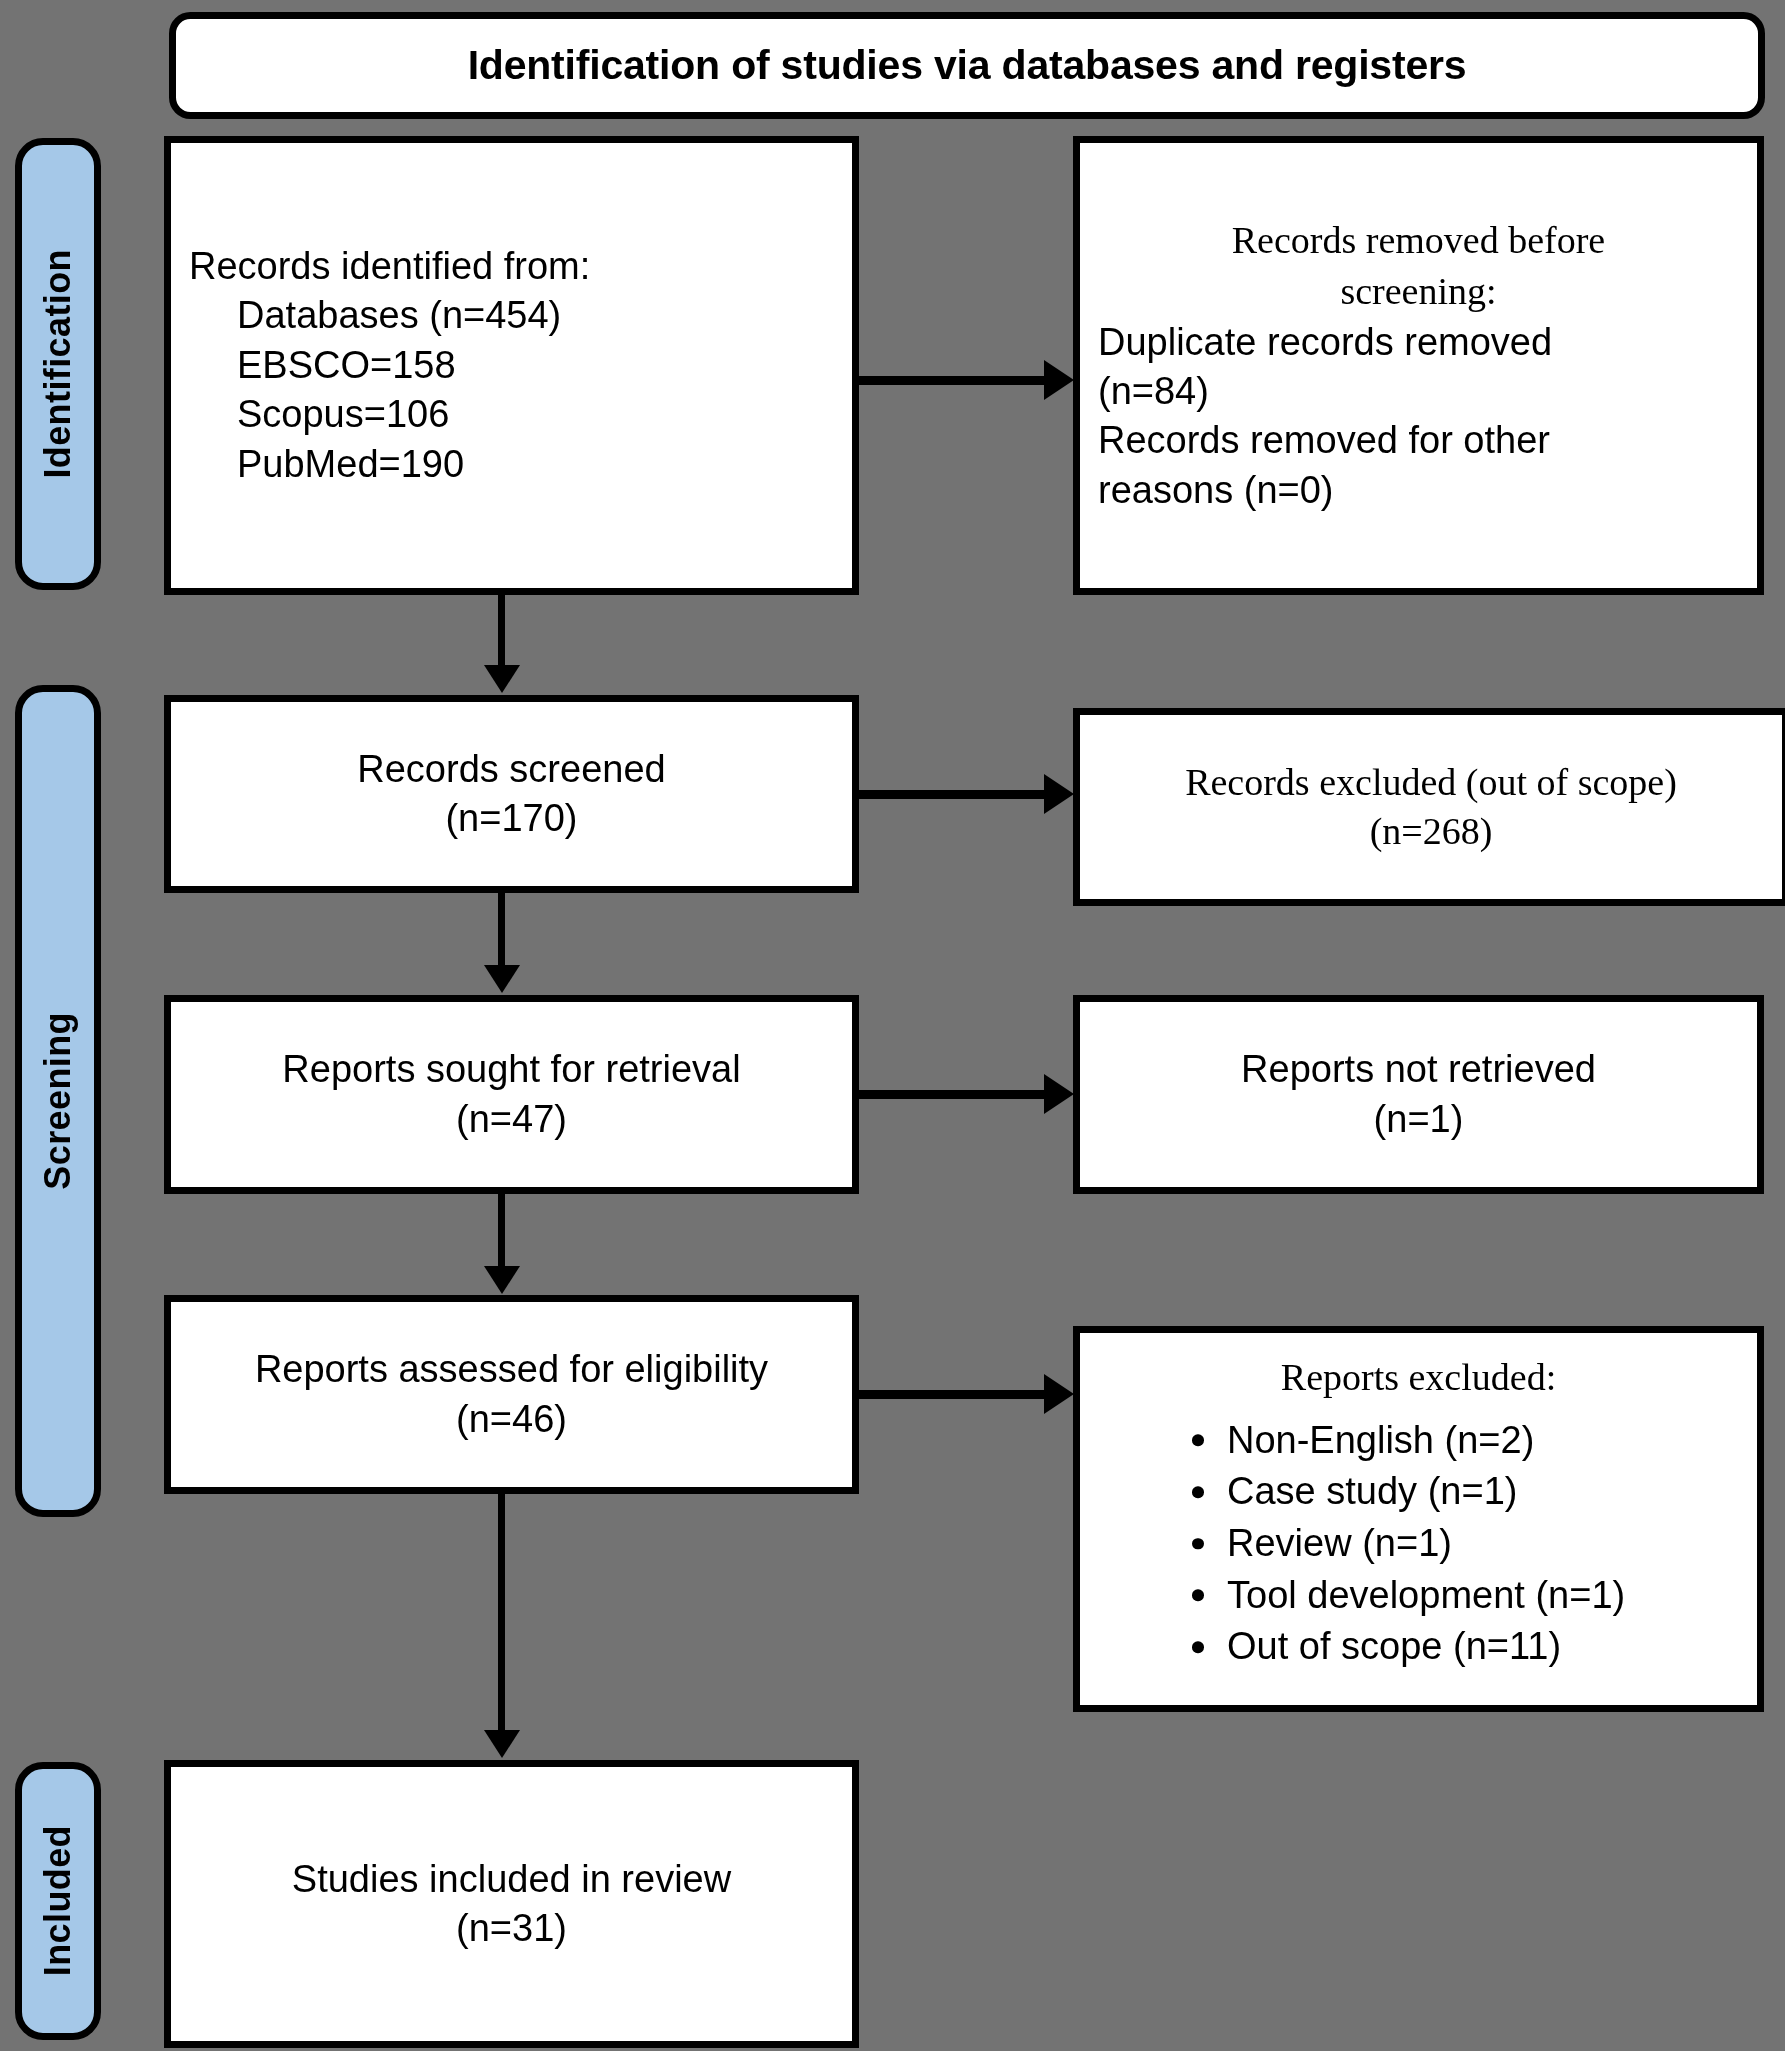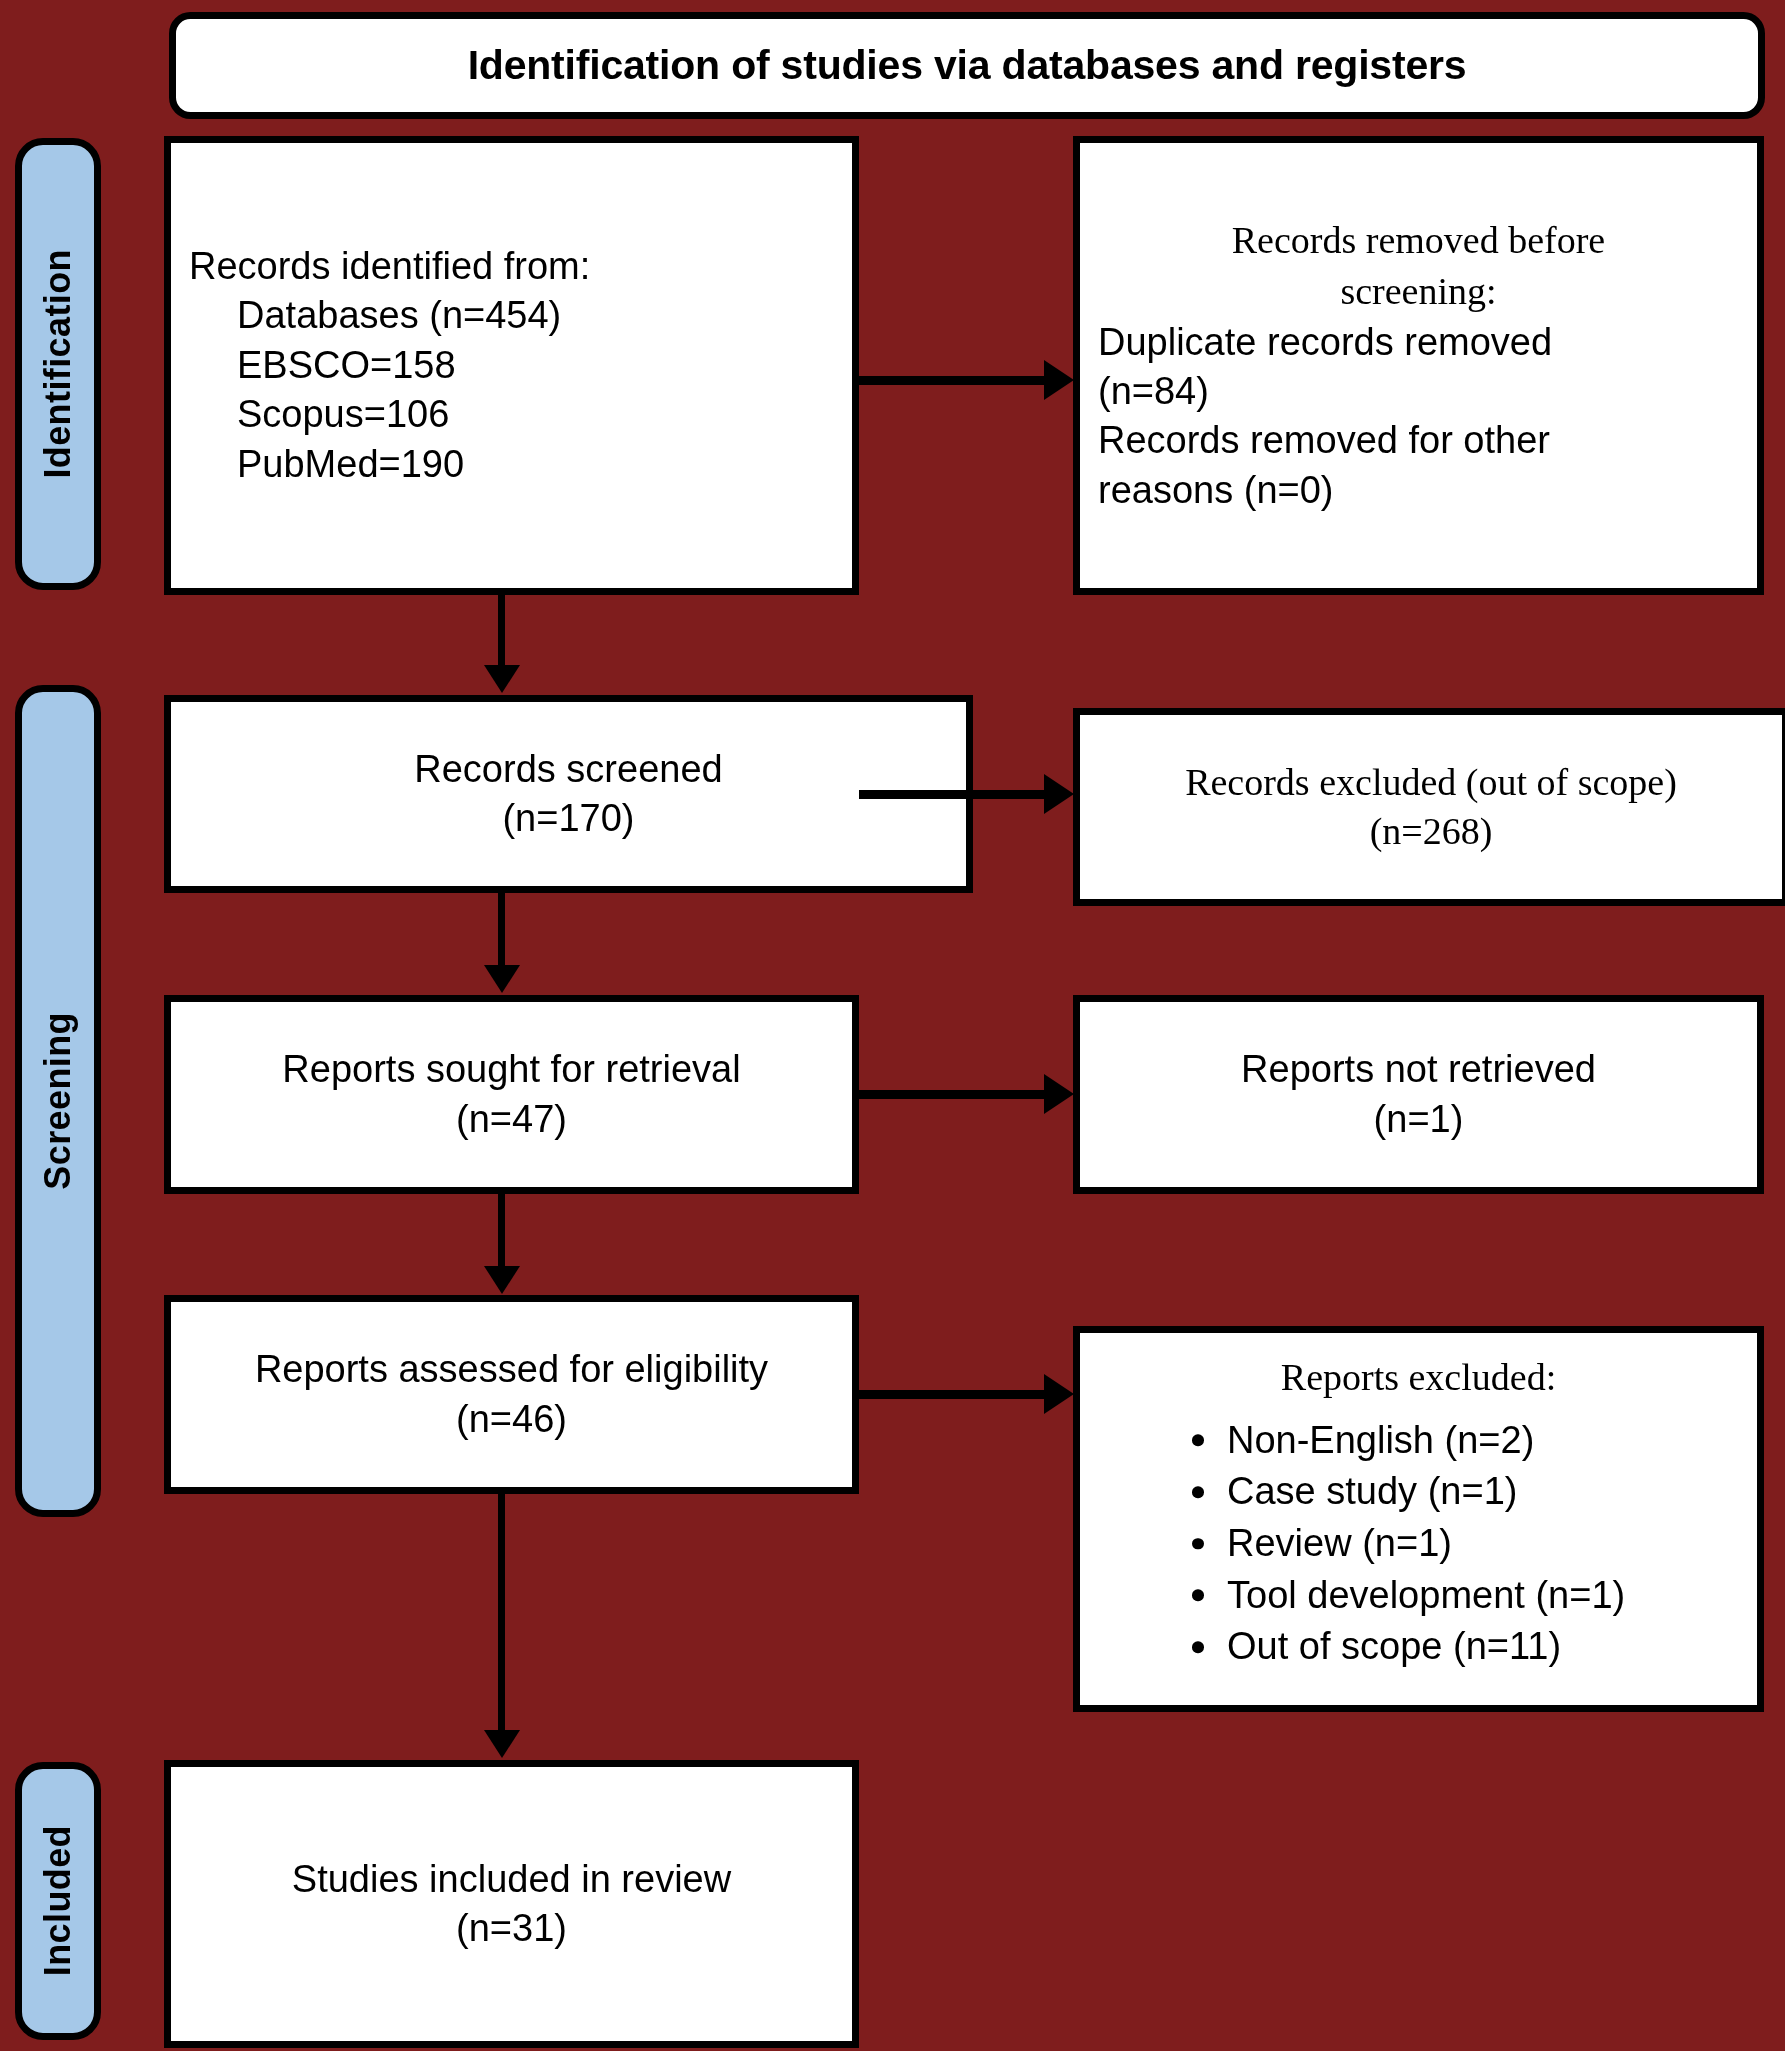--- a/index.html
+++ b/index.html
@@ -4,21 +4,21 @@
 <style>
   html,body{margin:0;padding:0;background:#ffffff;}
   body{
     font-family:"Liberation Sans", sans-serif;
     -webkit-font-smoothing:antialiased;
   }
   #stage{
     position:relative;
     width:1786px;
     height:2052px;
-    background:#7f1d1d;
+    background:#737373;
     overflow:hidden;
   }
 
   
   .box{
     position:absolute;
     background:#ffffff;
     border:7.4px solid #000000;
     box-sizing:border-box;
     display:flex;
@@ -169,21 +169,21 @@
       <div>Duplicate records removed</div>
       <div>(n=84)</div>
       <div>Records removed for other</div>
       <div>reasons (n=0)</div>
     </div>
   </div>
 
   <div class="v-line" style="left:498px; top:595px; height:72px;"></div>
   <div class="v-head" style="left:484px; top:665px;"></div>
 
-  <div class="box" style="left:164px; top:695px; width:809px; height:198px;">
+  <div class="box" style="left:164px; top:695px; width:695px; height:198px;">
     <div class="btext center">
       <div>Records screened</div>
       <div>(n=170)</div>
     </div>
   </div>
 
   <div class="h-line" style="left:859px; top:790px; width:189px;"></div>
   <div class="h-head" style="left:1044px; top:774px;"></div>
 
   <div class="box" style="left:1073px; top:708px; width:716px; height:198px;font-family:Liberation Serif, serif;">

